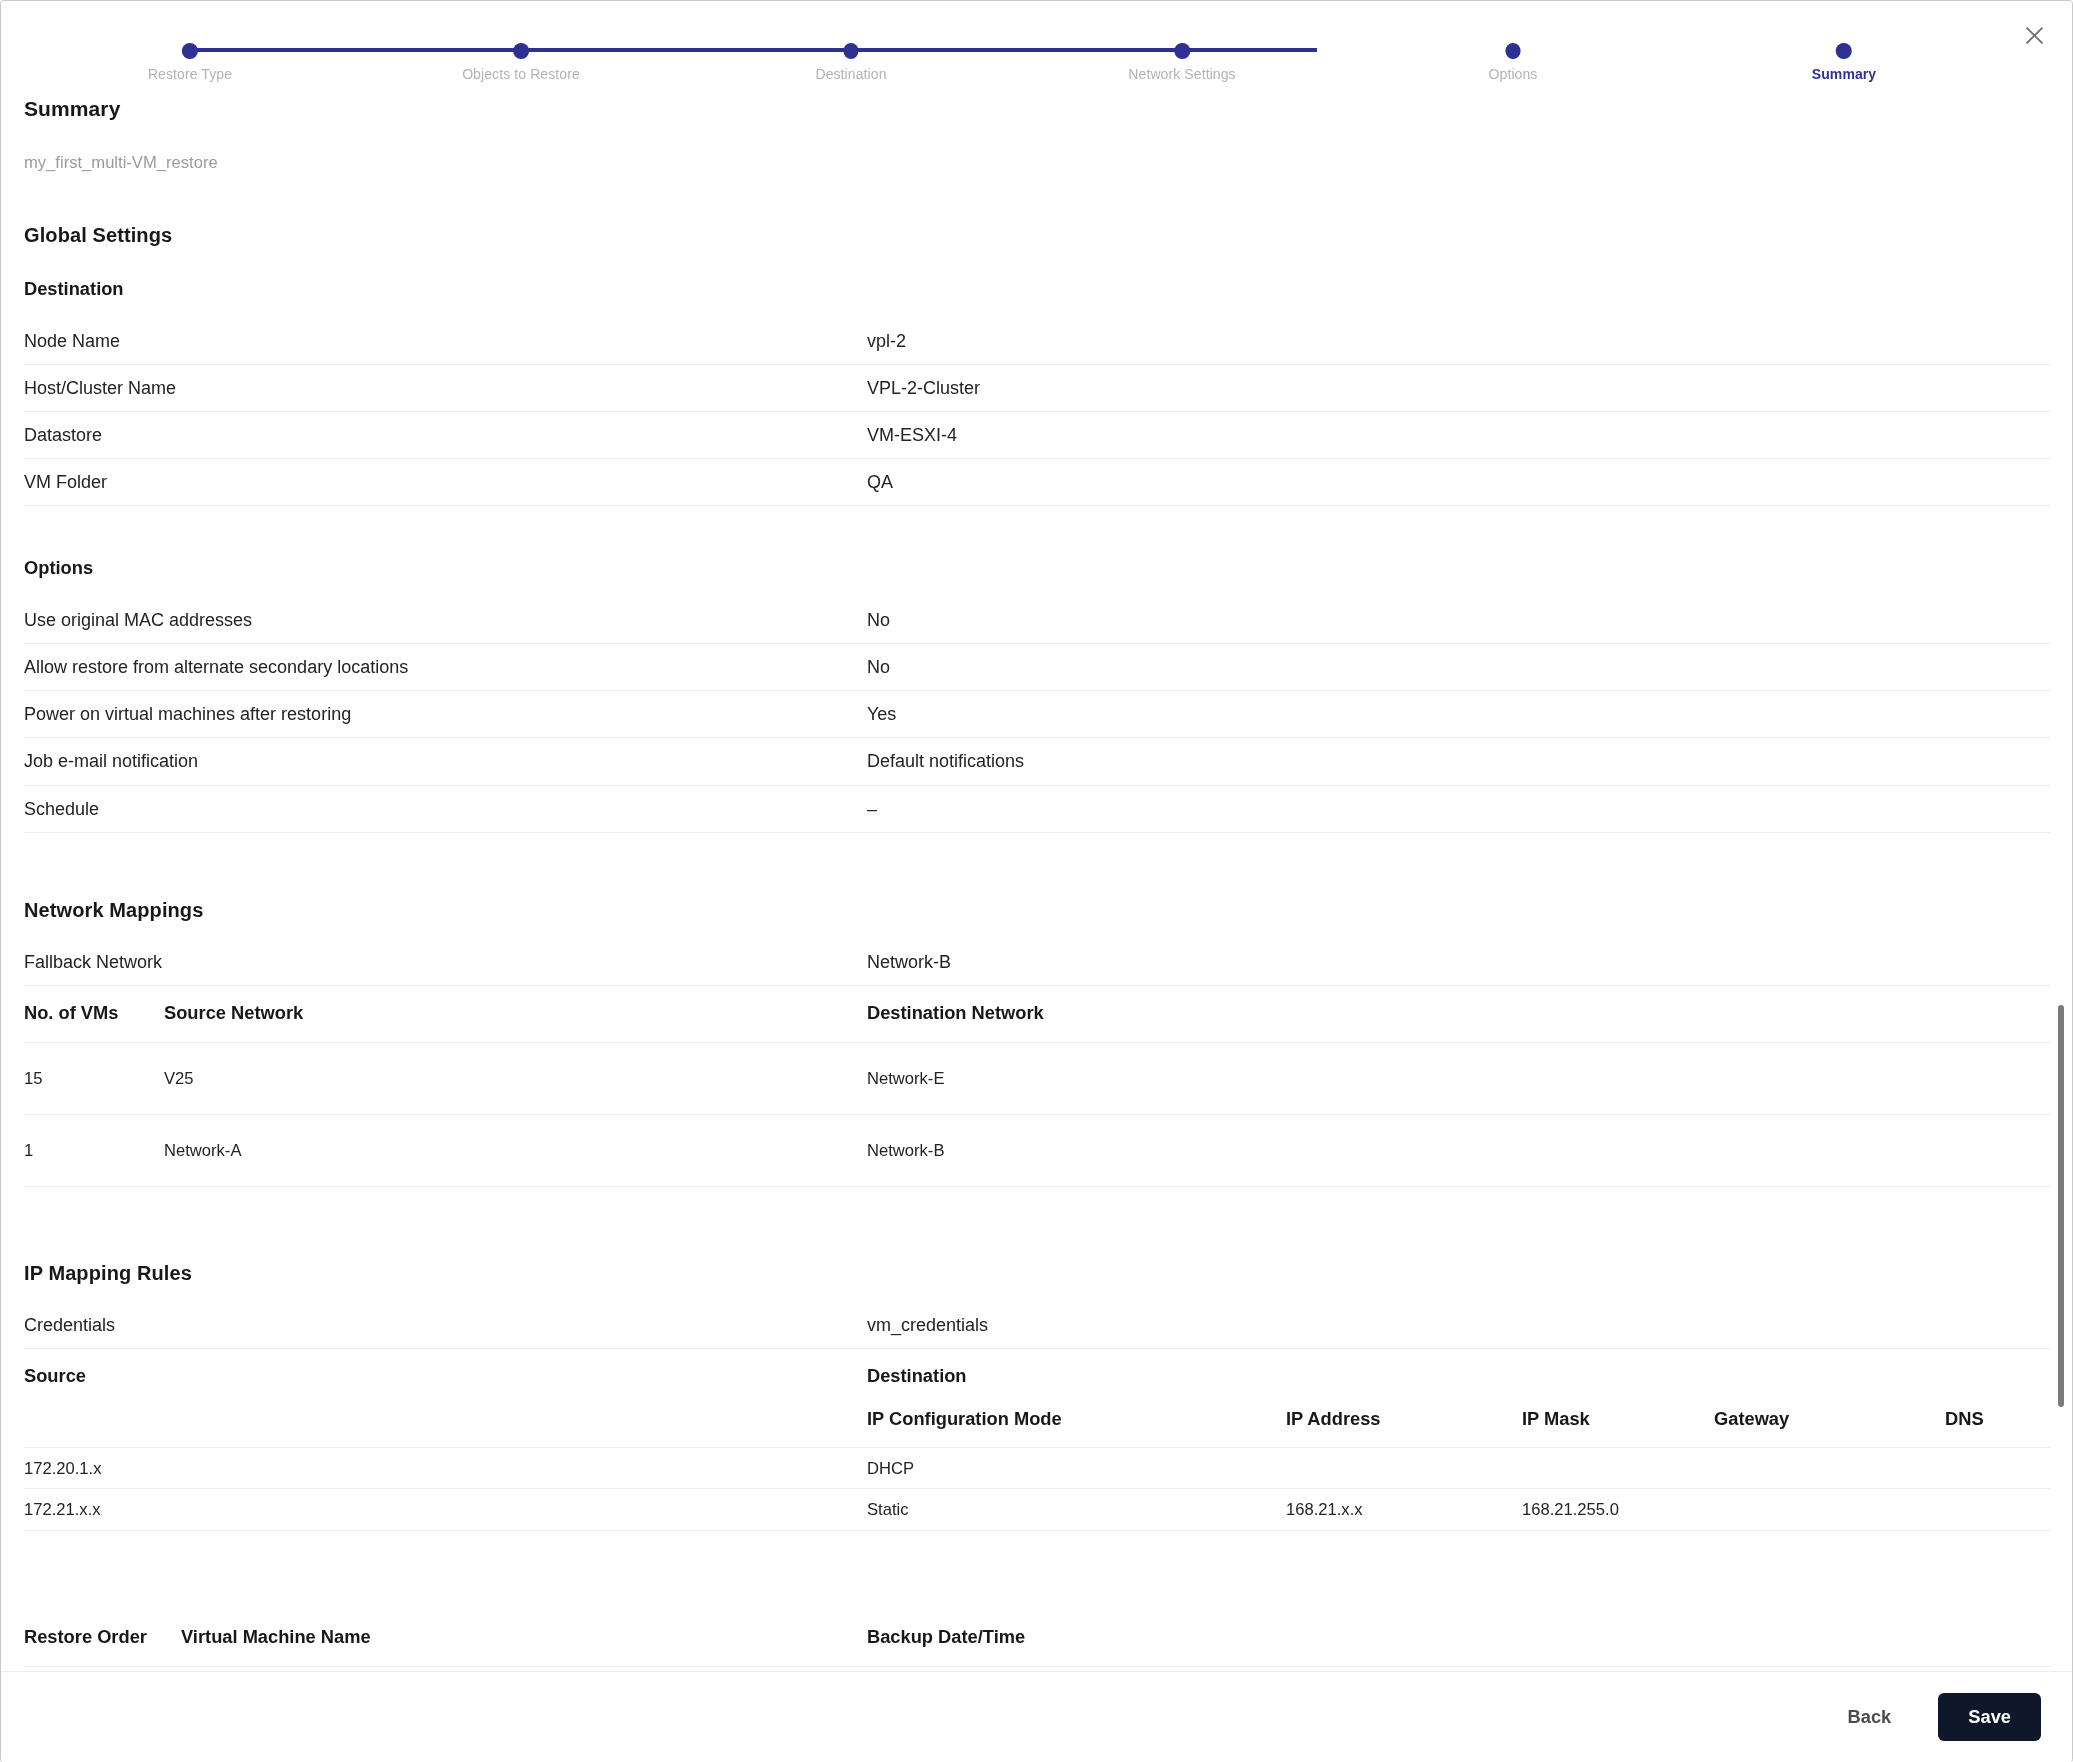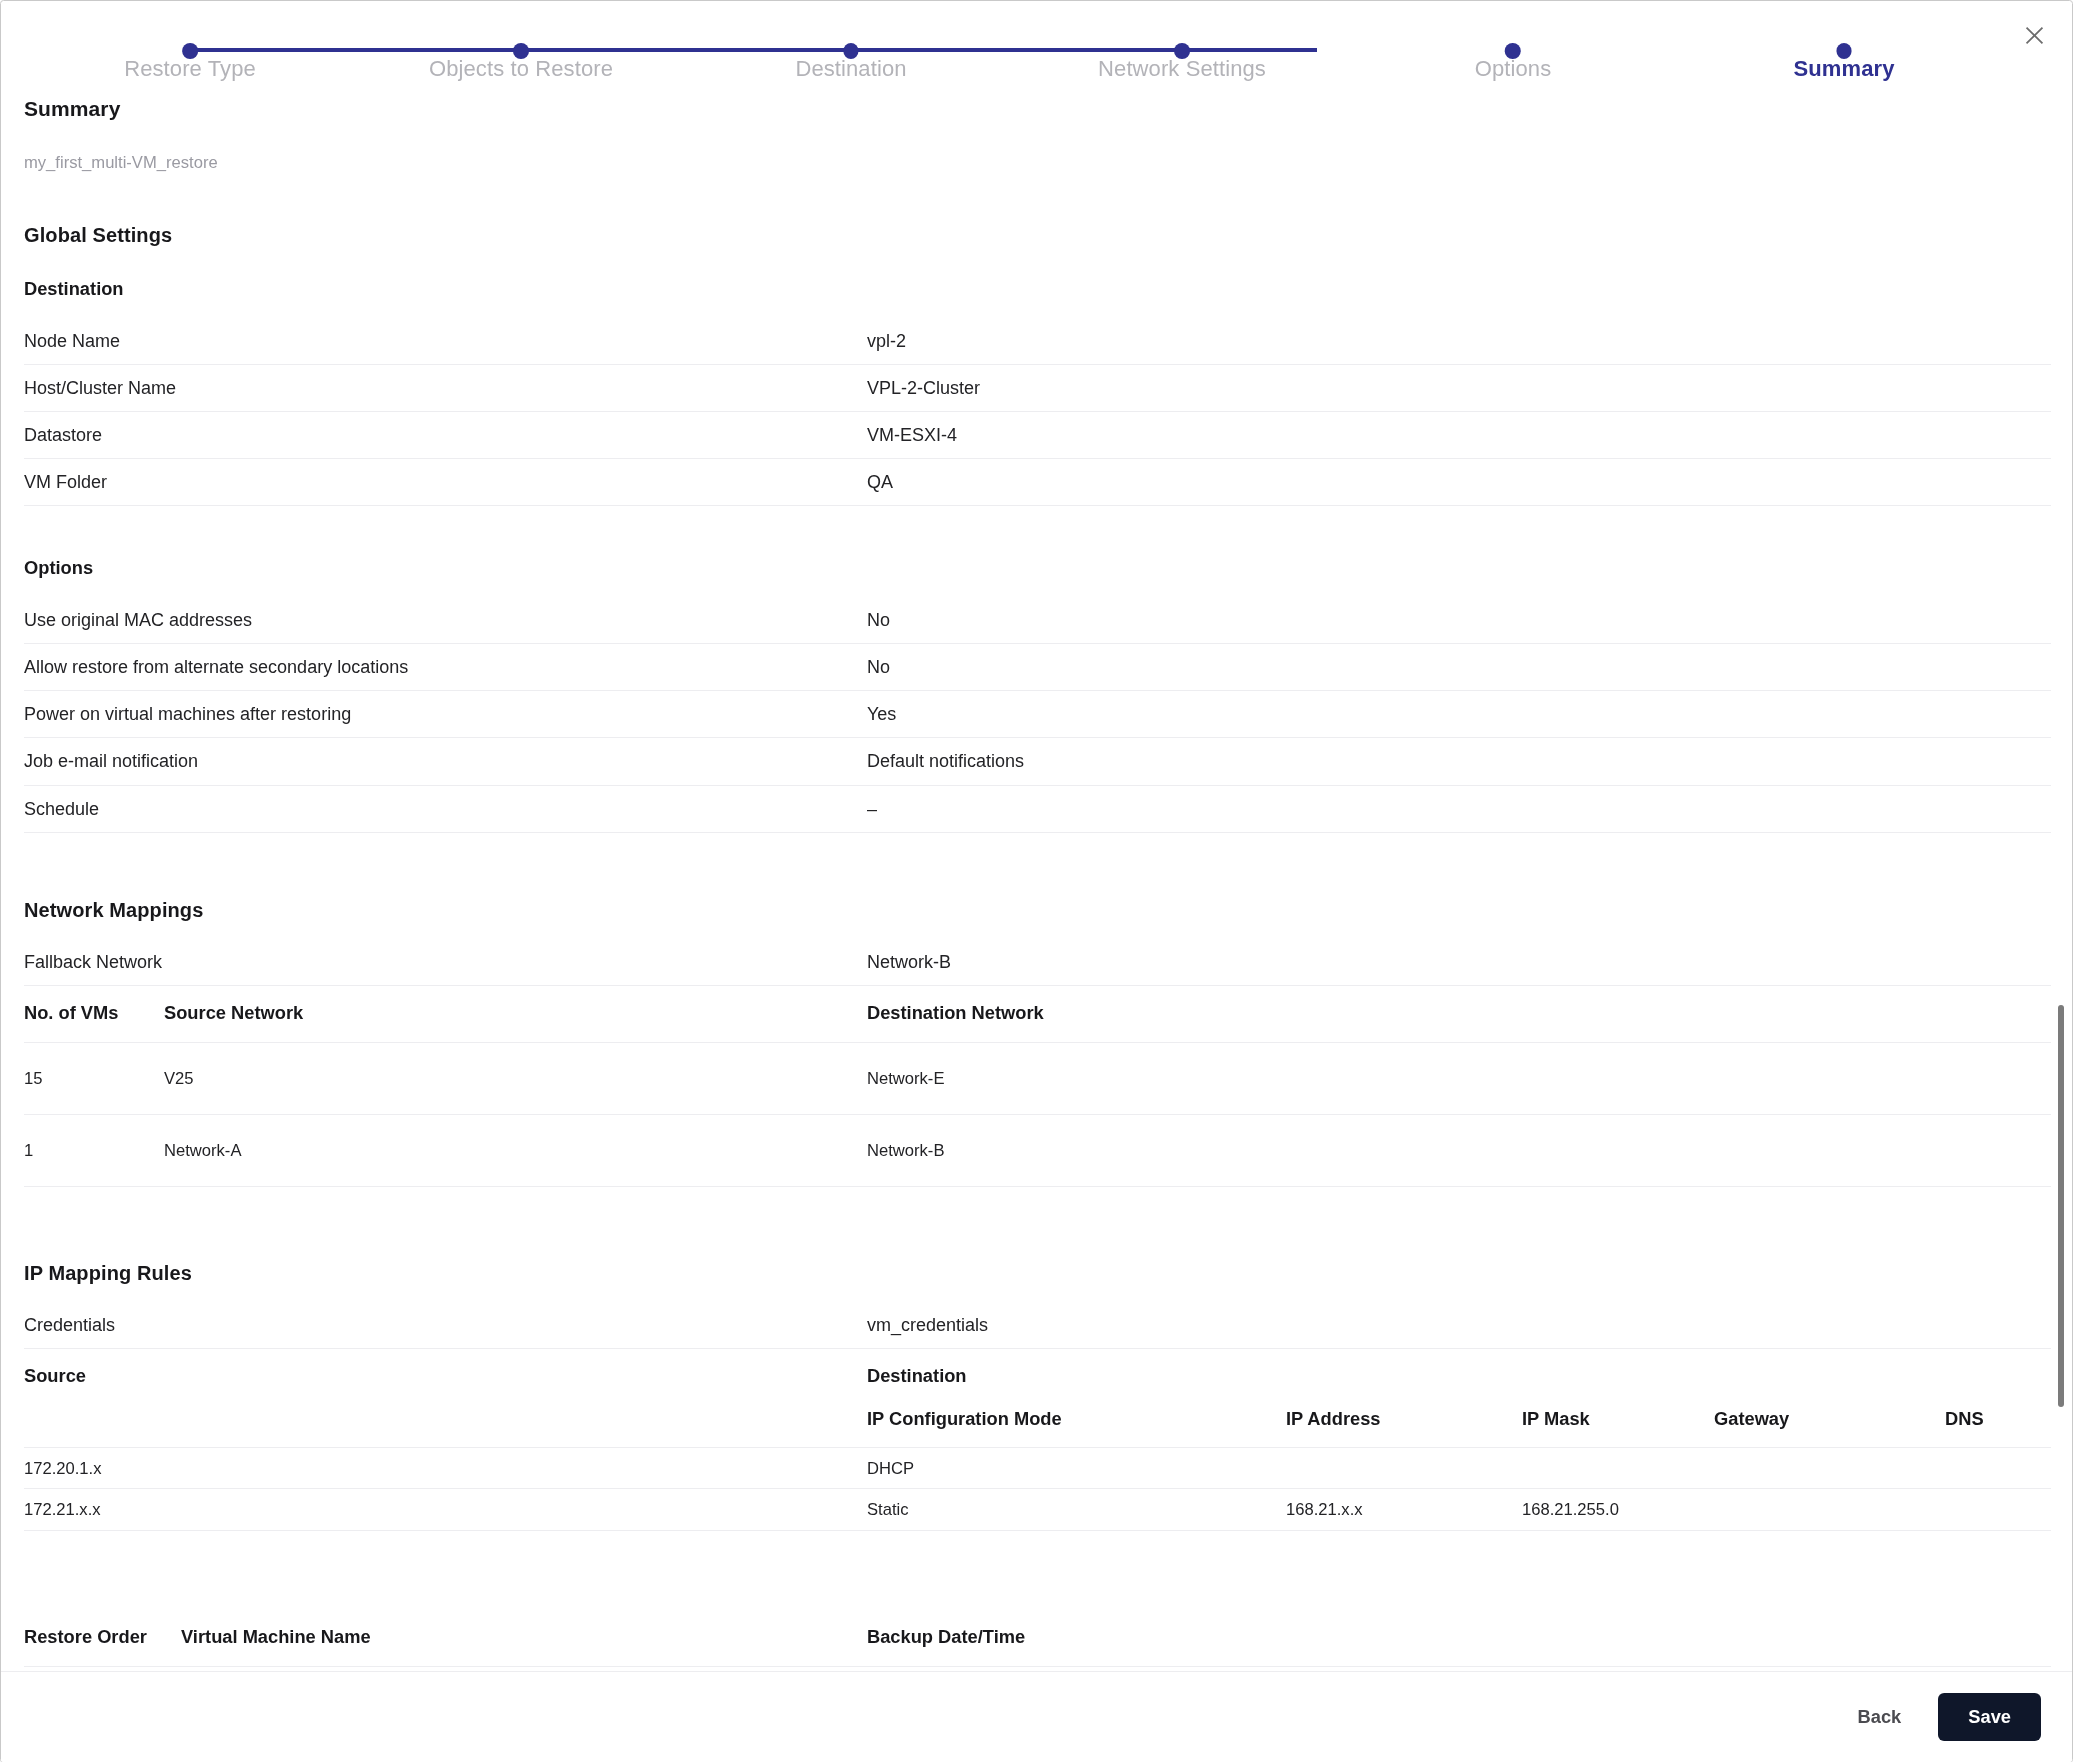--- a/index.html
+++ b/index.html
@@ -69,22 +69,22 @@
   .step-dot {
     width: 15.7px;
     height: 15.7px;
     border-radius: 50%;
     background: #2f3191;
     margin: 0 auto;
     position: relative;
     top: 42px;
   }
   .step-label {
-    margin-top: 39px;
-    font-size: 22px;
+    margin-top: 49px;
+    font-size: 14px;
     color: #b3b3b8;
     letter-spacing: 0.1px;
   }
   .step.active .step-label {
     color: #2f3191;
     font-weight: bold;
   }
 
   
   .body-scroll {
@@ -177,21 +177,21 @@
     left: 0;
     bottom: 0;
     width: 2073px;
     height: 91px;
     background: #ffffff;
     border-top: 0.9px solid #ededf0;
     display: flex;
     align-items: center;
     justify-content: flex-end;
     padding-right: 33px;
-    gap: 30px;
+    gap: 40px;
   }
   .btn-back {
     background: none;
     border: none;
     font-family: inherit;
     font-size: 18.3px;
     font-weight: bold;
     color: #4b4b50;
     cursor: pointer;
     padding: 10.5px 7px;

